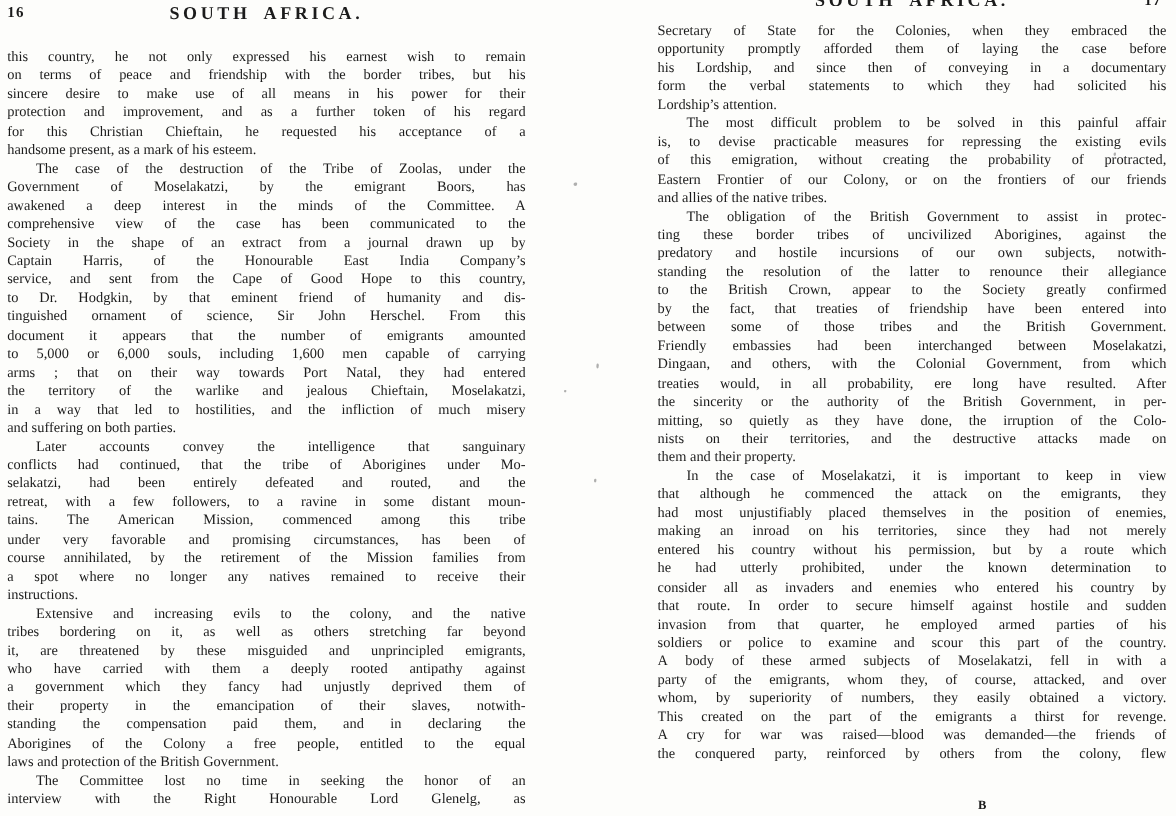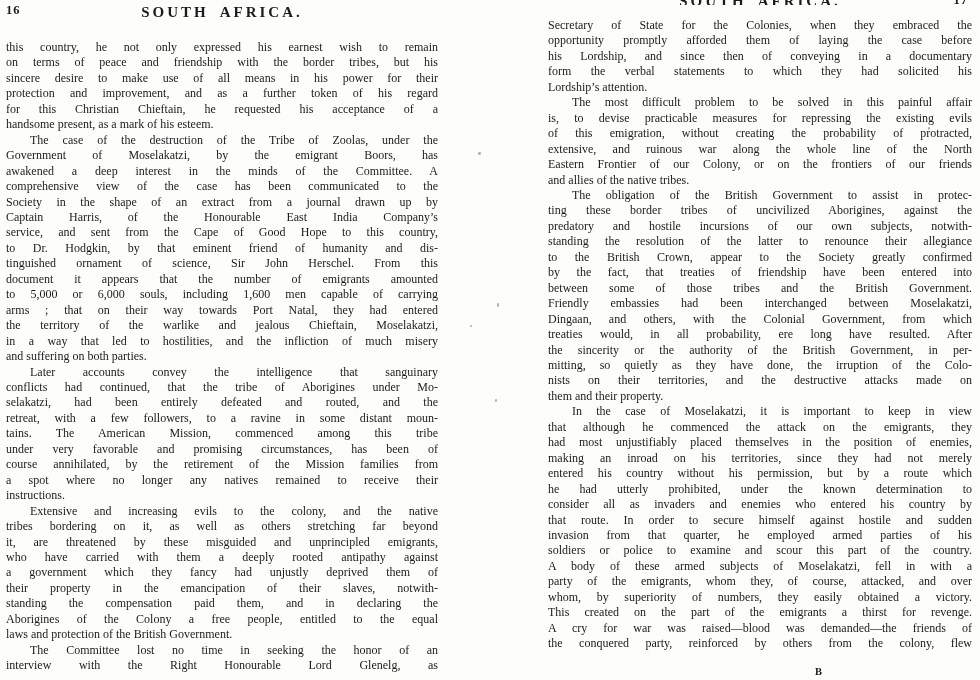--- a/index.html
+++ b/index.html
@@ -142,21 +142,20 @@
           <div class="line">Secretary of State for the Colonies, when they embraced the</div>
           <div class="line">opportunity promptly afforded them of laying the case before</div>
           <div class="line">his Lordship, and since then of conveying in a documentary</div>
           <div class="line">form the verbal statements to which they had solicited his</div>
           <div class="line endline">Lordship’s attention.</div>
         </div>
         <div class="para indent">
           <div class="line">The most difficult problem to be solved in this painful affair</div>
           <div class="line">is, to devise practicable measures for repressing the existing evils</div>
           <div class="line">of this emigration, without creating the probability of protracted,</div>
-          <div class="line">extensive, and ruinous war along the whole line of the North</div>
           <div class="line">Eastern Frontier of our Colony, or on the frontiers of our friends</div>
           <div class="line endline">and allies of the native tribes.</div>
         </div>
         <div class="para indent">
           <div class="line">The obligation of the British Government to assist in protec-</div>
           <div class="line">ting these border tribes of uncivilized Aborigines, against the</div>
           <div class="line">predatory and hostile incursions of our own subjects, notwith-</div>
           <div class="line">standing the resolution of the latter to renounce their allegiance</div>
           <div class="line">to the British Crown, appear to the Society greatly confirmed</div>
           <div class="line">by the fact, that treaties of friendship have been entered into</div>

